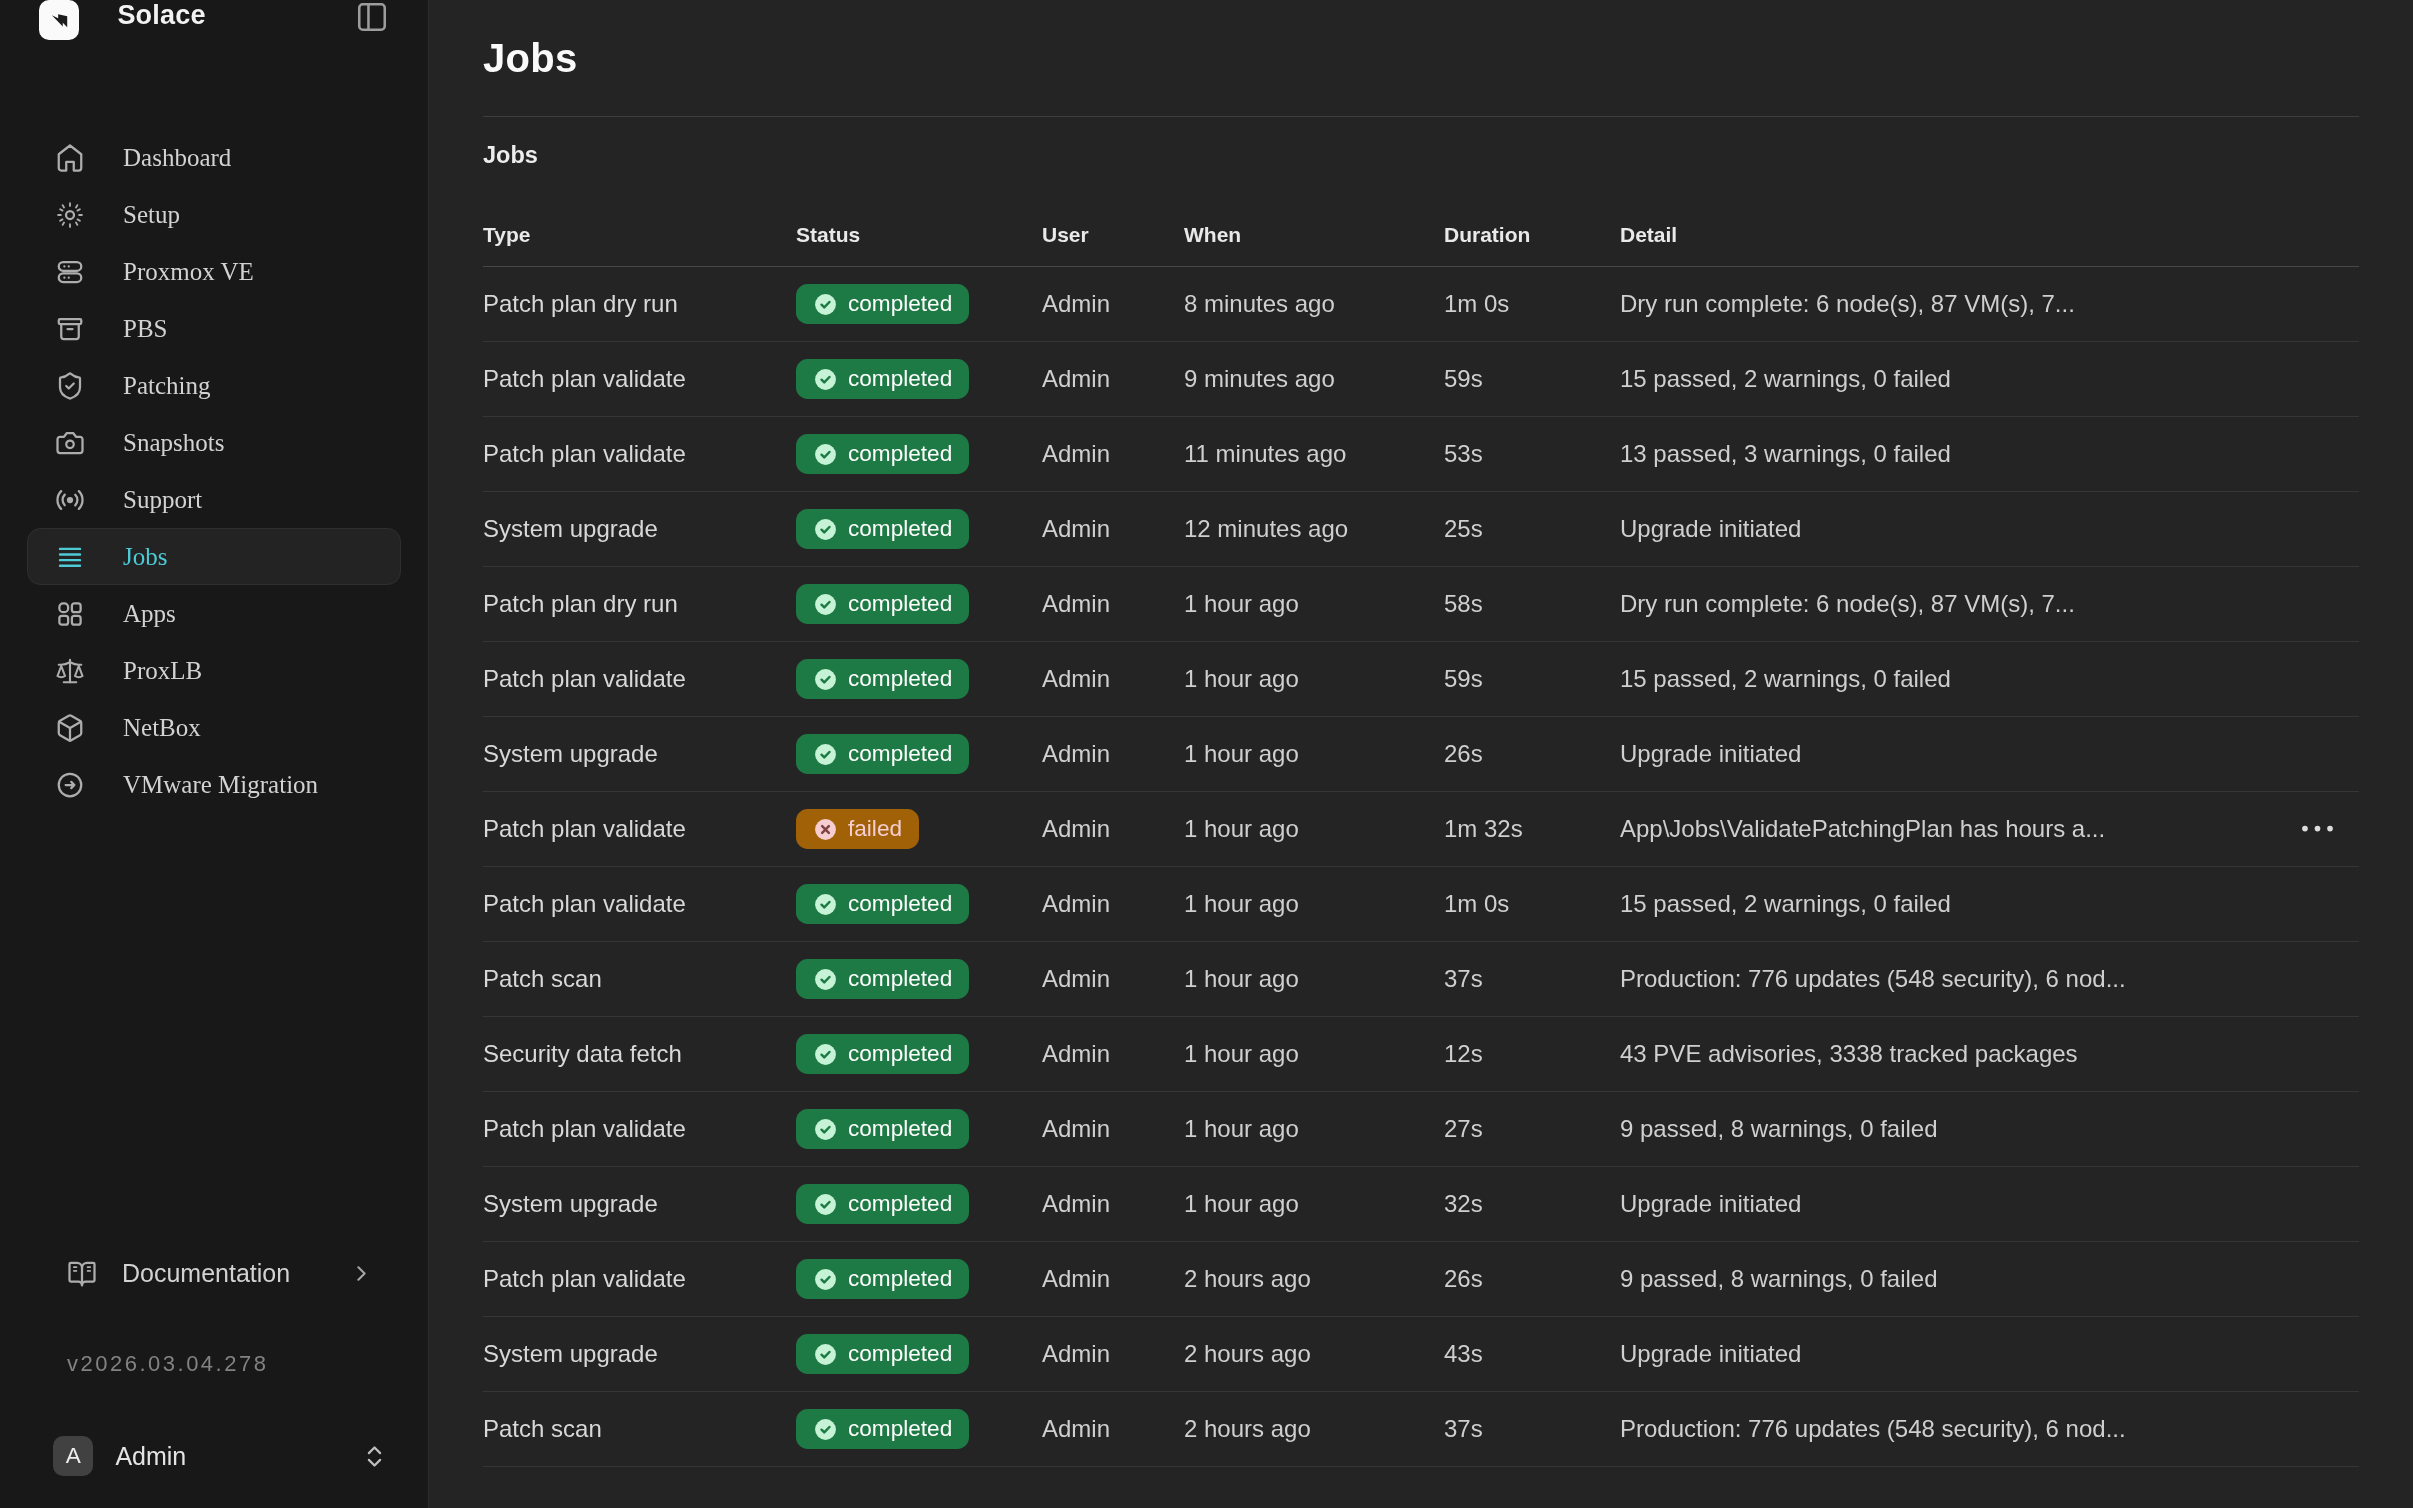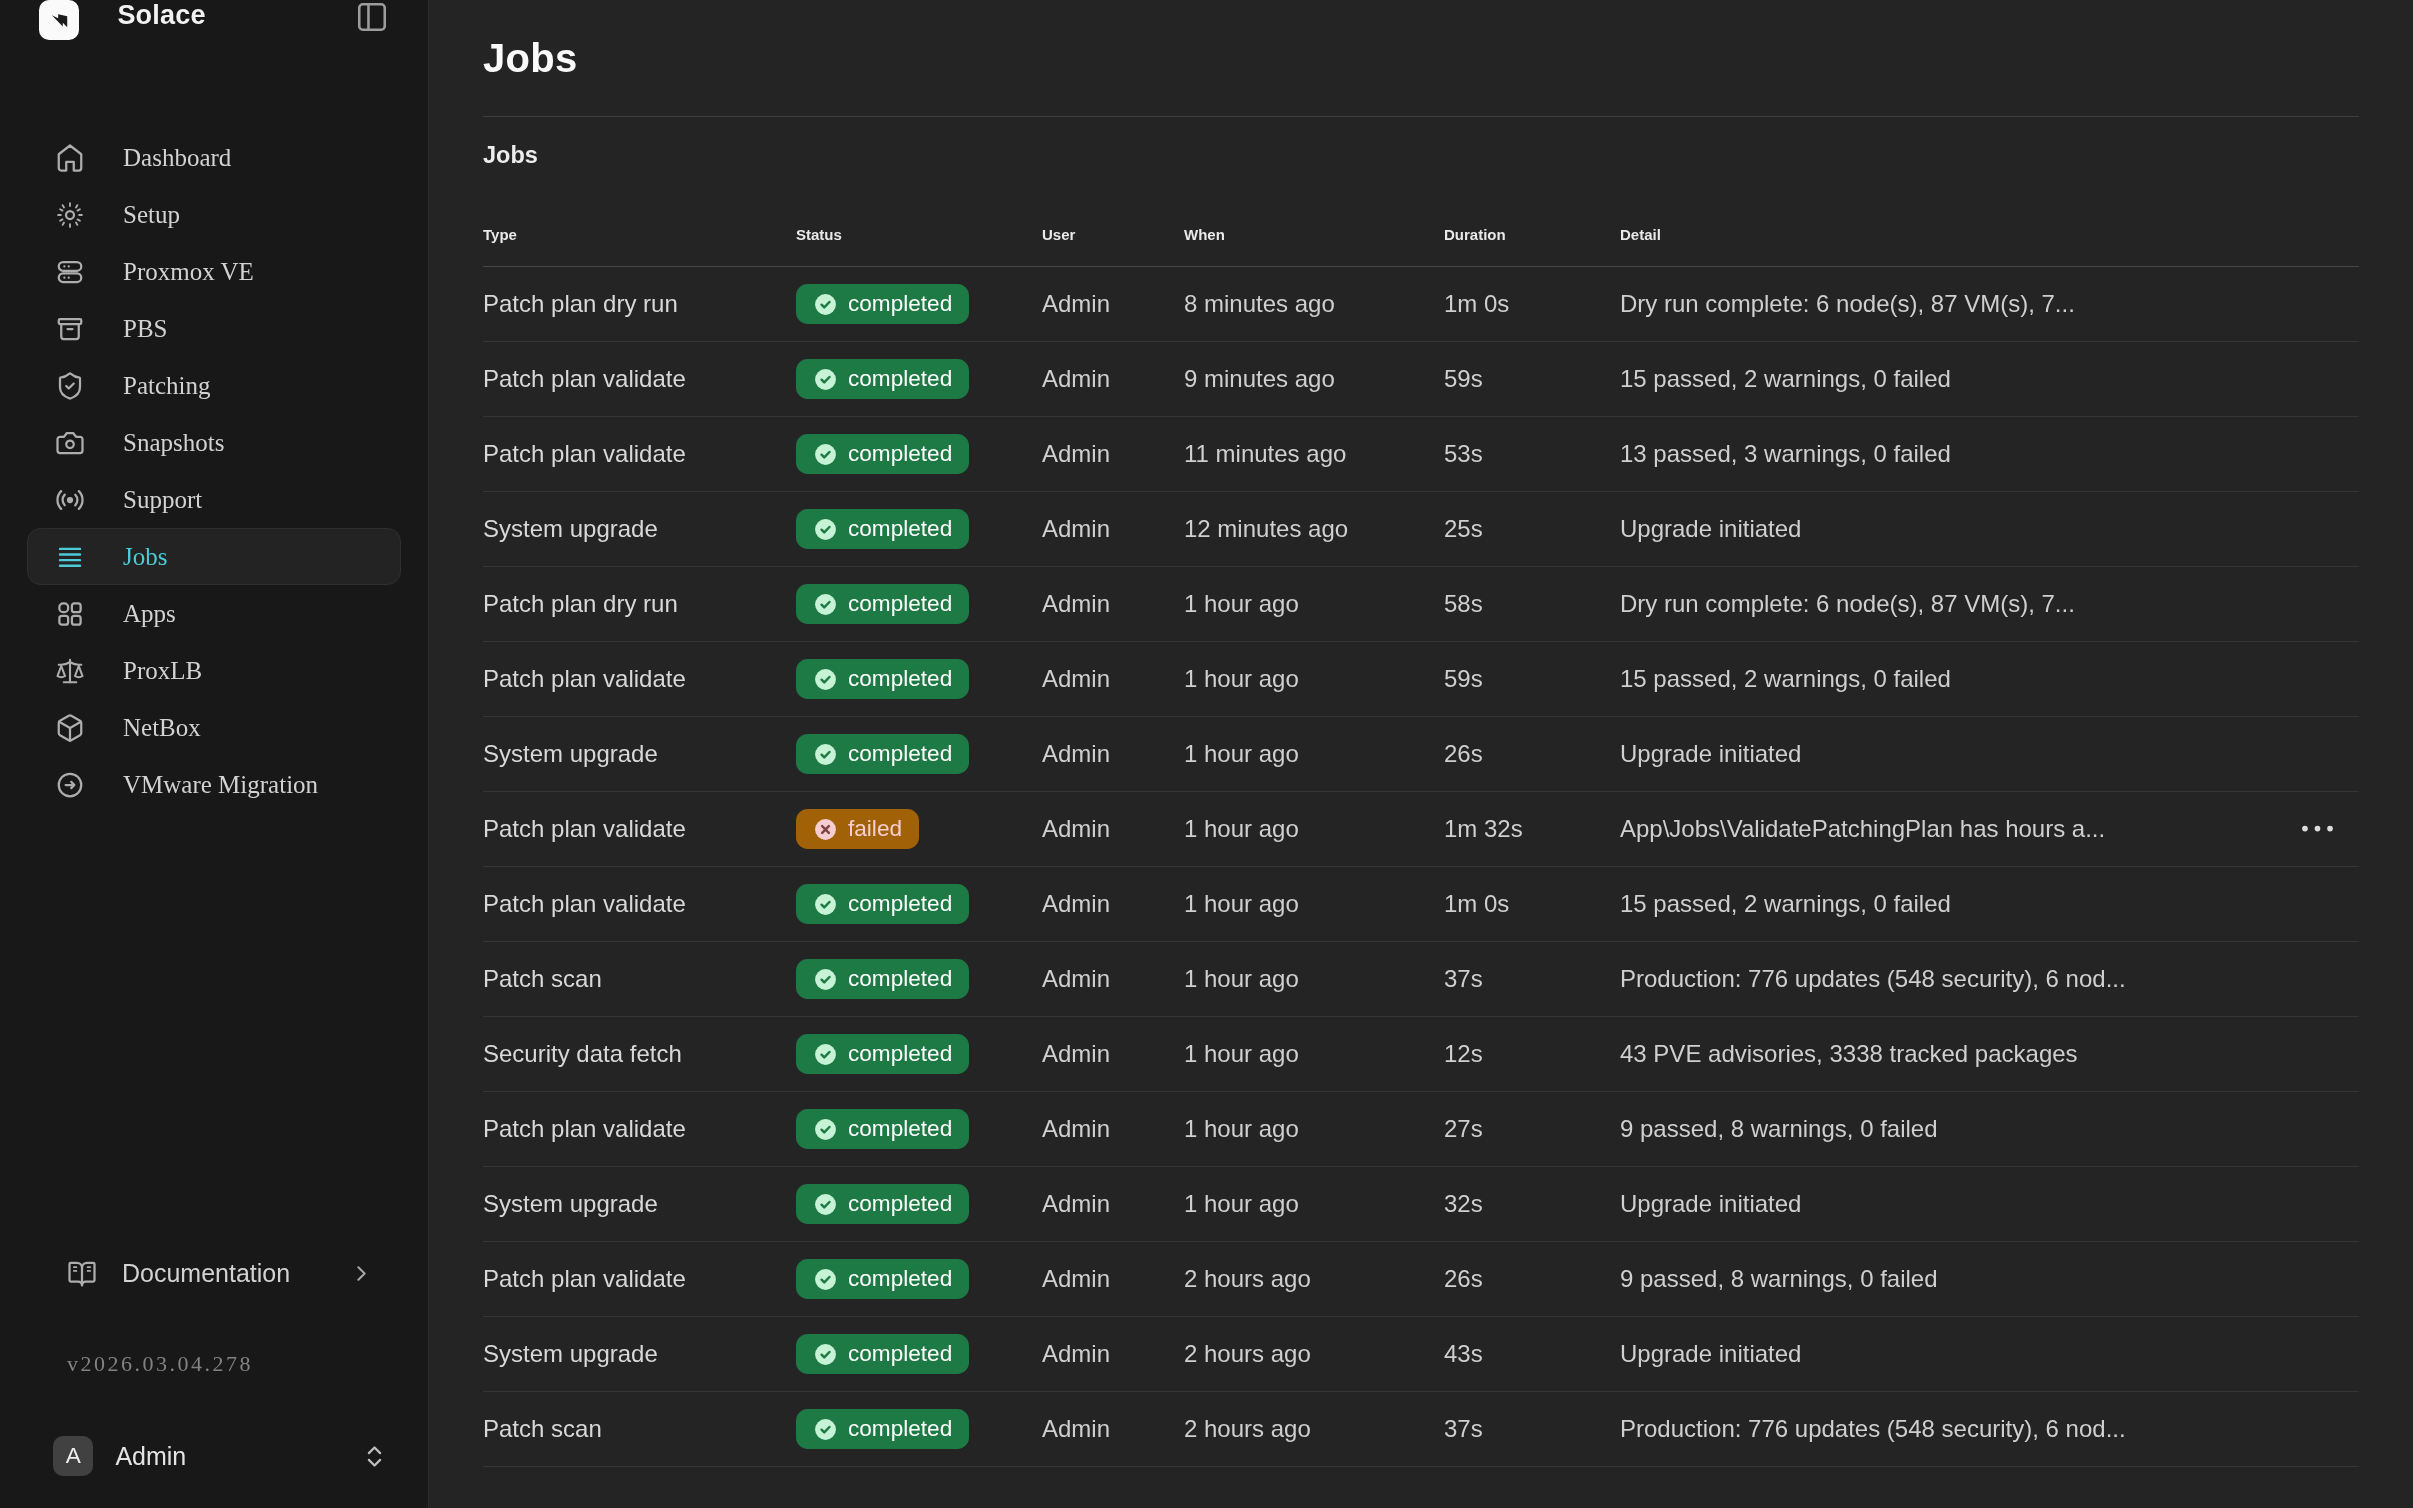--- a/index.html
+++ b/index.html
@@ -35,41 +35,41 @@
   .nav-item.active { background:#232324; border-color:#2f2f31; color:#4ccad5; }
   .nav-item.active .ic { color:#4ccad5; }
   .sidebar-footer { margin-top:auto; padding:0 27px 32px 40px; }
   .doc-row {
     height:57px; display:flex; align-items:center; gap:25px; padding:0 27px;
     border-radius:13.4px; color:#d2d2d2; font-size:25px; cursor:pointer;
   }
   .doc-row .ic { color:#adadad; width:30px; height:30px; }
   .doc-chevron { margin-left:auto; color:#a5a5a5; }
   .version {
-    font-family:Liberation Serif, serif;
+    font-family:Liberation Sans, sans-serif;
     font-size:22px; color:#828282; letter-spacing:2.5px; padding:49px 27px 59px 27px;
   }
   .user-row { display:flex; align-items:center; gap:22px; padding:0 13.4px; cursor:pointer; }
   .avatar {
     width:40px; height:40px; border-radius:10px; background:#414141;
     color:#eeeeee; font-size:22.6px; font-weight:500;
     display:flex; align-items:center; justify-content:center;
   }
   .user-name { font-size:25px; color:#e4e4e4; }
   .user-caret { margin-left:auto; color:#bdbdbd; }
 
   
   .main { flex:1 1 auto; padding:0 54px 0 54px; background:#242425; }
   .page-header { height:117px; display:flex; align-items:center; border-bottom:0.8px solid #3e3e3e; }
   .page-title { font-size:40px; font-weight:700; color:#fafafa; letter-spacing:0.3px; }
   .section-title { margin-top:25px; font-size:23.5px; font-weight:700; color:#ededed; }
 
   .grid-cols { display:grid; grid-template-columns:313px 246px 142px 260px 176px 1fr; align-items:center; }
   .table-head { margin-top:34px; height:64px; border-bottom:0.8px solid #474747; }
-  .th { font-size:15px; font-weight:600; color:#e9e9e9; }
+  .th { font-size:21px; font-weight:600; color:#e9e9e9; }
 
   .row { height:75px; border-bottom:0.8px solid #363636; position:relative; }
   .td { font-size:24px; color:#cfcfcf; white-space:nowrap; overflow:hidden; }
   .td.type { color:#d8d8d8; }
 
   .badge {
     display:inline-flex; align-items:center; gap:10px;
     height:40px; padding:0 17px; border-radius:11.7px; font-size:22.6px; font-weight:500;
     width:max-content;
   }

